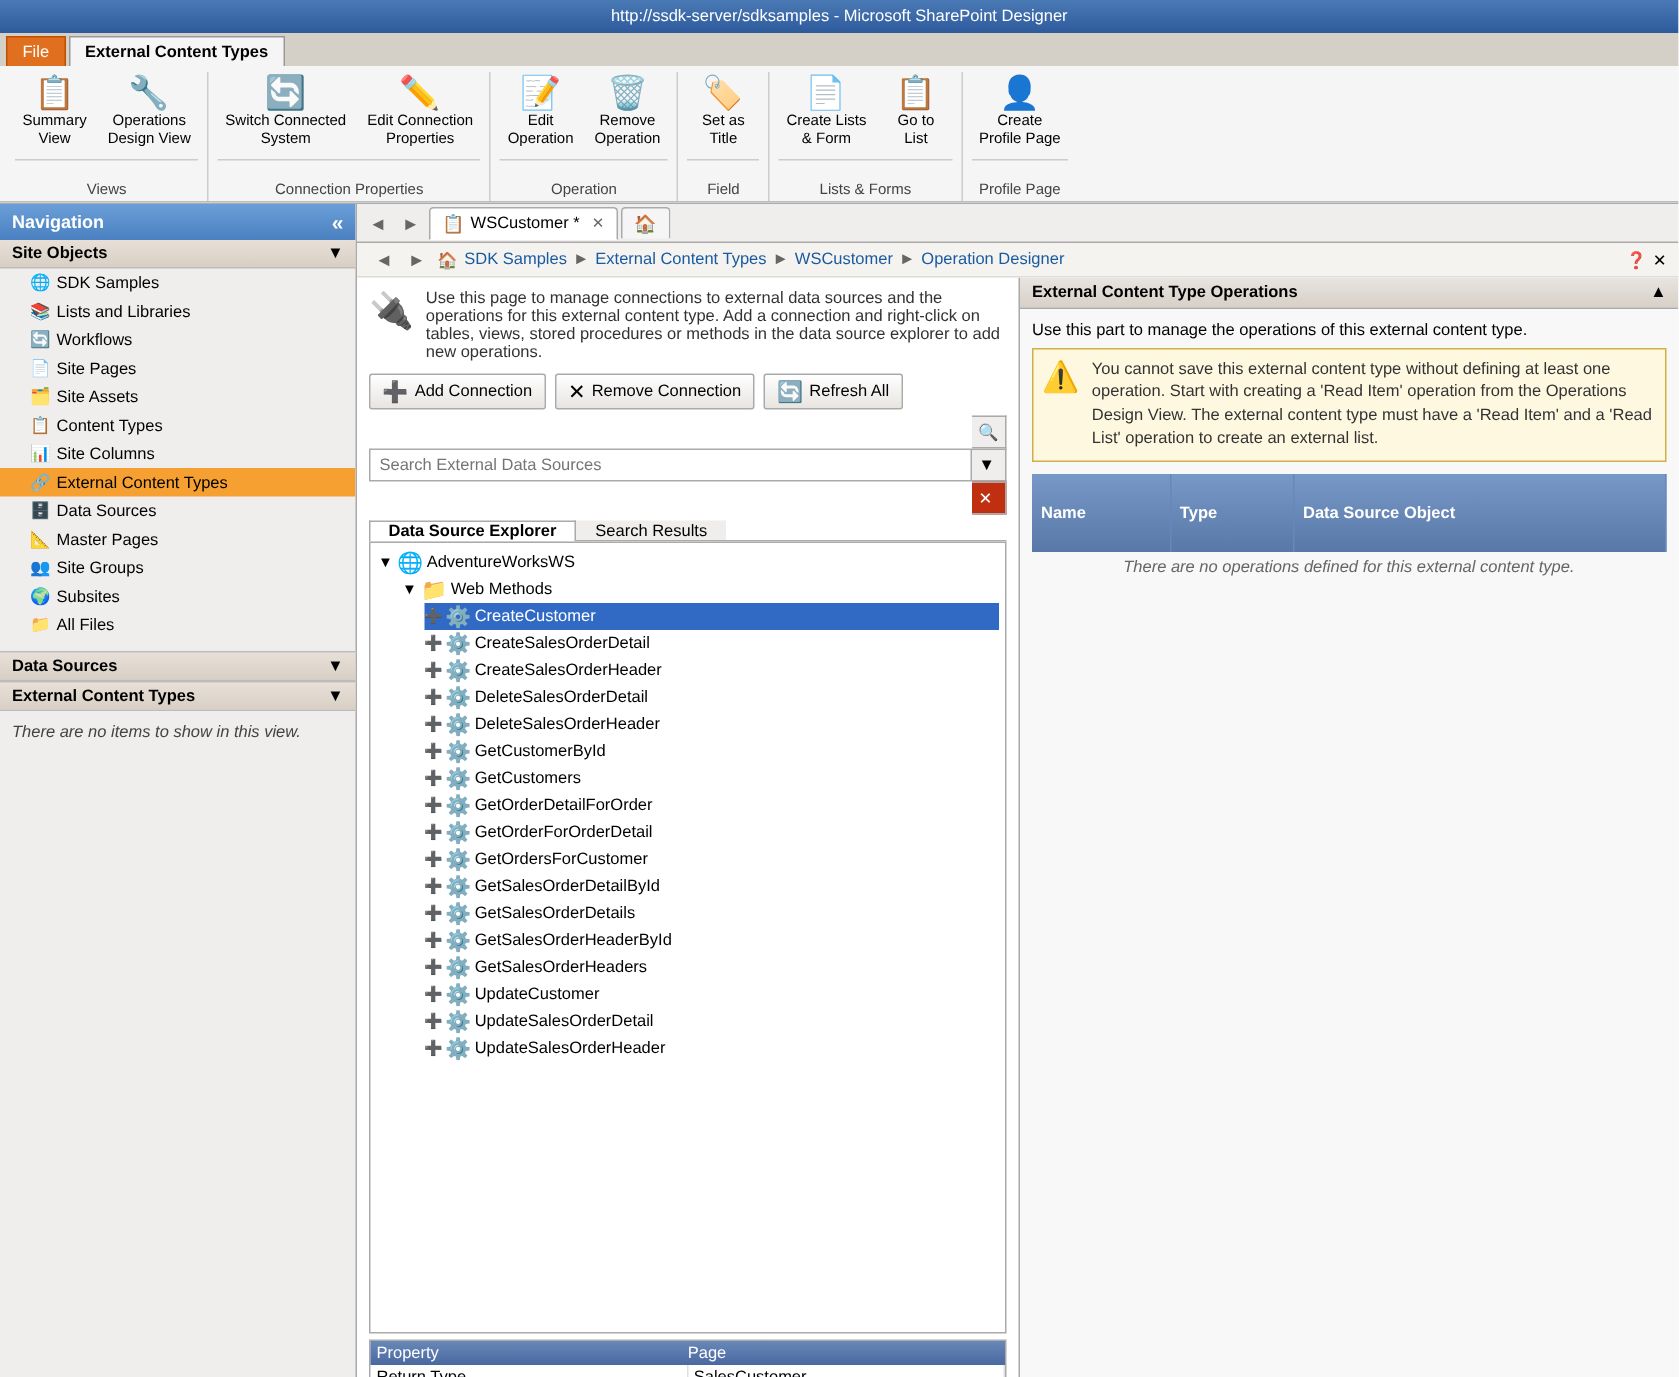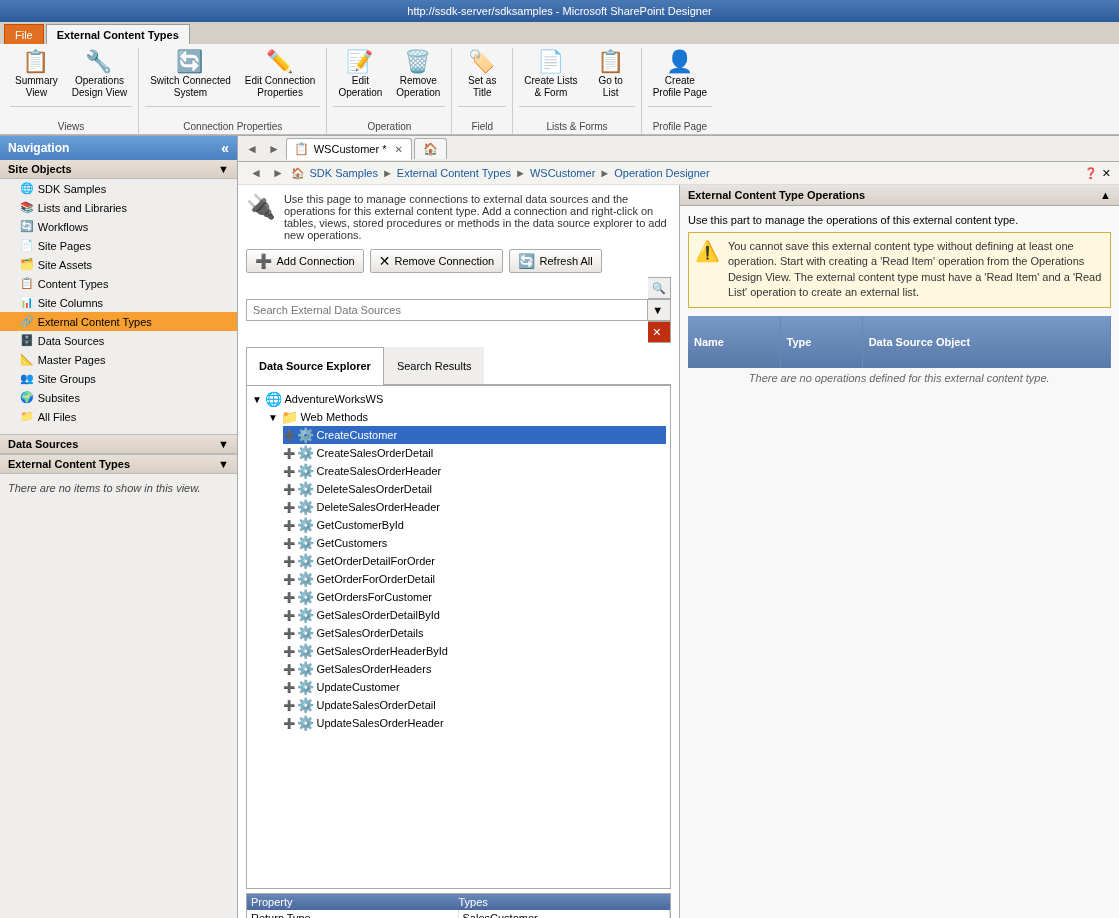--- a/index.html
+++ b/index.html
@@ -49,21 +49,21 @@
     #page-description { font-size: 11px; color: #333; display: flex; gap: 8px; align-items: flex-start; }
     #page-description .desc-icon { font-size: 24px; color: #4a80c0; flex-shrink: 0; }
     #toolbar-row { display: flex; gap: 6px; align-items: center; }
     .action-btn { display: flex; align-items: center; gap: 4px; padding: 3px 8px; background: linear-gradient(to bottom, #fff, #e8e4e0); border: 1px solid #aaa; cursor: pointer; font-size: 11px; border-radius: 2px; }
     .action-btn .btn-icon-sm { font-size: 14px; }
     #search-row { display: flex; align-items: center; }
     #search-input { flex: 1; padding: 2px 6px; border: 1px solid #aaa; font-size: 11px; height: 22px; }
     .search-btn { padding: 2px 4px; border: 1px solid #aaa; border-left: none; cursor: pointer; background: #f0eeec; font-size: 11px; height: 22px; display: flex; align-items: center; }
     .search-btn:last-child { background: #e05020; color: white; }
     #data-tabs { display: flex; border-bottom: 1px solid #aaa; }
-    .data-tab { padding: 12px 12px; cursor: pointer; font-size: 11px; border: 1px solid transparent; border-bottom: none; background: #f0eeec; }
+    .data-tab { padding: 0 12px; cursor: pointer; font-size: 11px; border: 1px solid transparent; border-bottom: none; background: #f0eeec; }
     .data-tab.active { background: #fff; border-color: #aaa; border-bottom-color: #fff; margin-bottom: -1px; font-weight: bold; }
     #data-explorer { border: 1px solid #aaa; flex: 1; overflow: auto; min-height: 300px; padding: 4px; background: #fff; }
     .tree-item { display: flex; align-items: center; gap: 2px; padding: 1px 0; cursor: pointer; }
     .tree-item.selected { background: #316ac5; color: white; }
     .tree-toggle { width: 12px; text-align: center; font-size: 10px; cursor: pointer; }
     .tree-icon { font-size: 14px; }
     .tree-label { font-size: 11px; }
     .tree-children { margin-left: 16px; }
     #property-panel { border: 1px solid #aaa; background: #fff; }
     .prop-header { background: linear-gradient(to bottom, #6888b8, #4a68a0); color: white; display: grid; grid-template-columns: 1fr 1fr; padding: 2px 4px; font-size: 11px; }
@@ -429,21 +429,21 @@
                 <span class="tree-icon">⚙️</span>
                 <span class="tree-label">UpdateSalesOrderHeader</span>
               </div>
             </div>
           </div>
         </div>
 
         <div id="property-panel" style="margin-top: 4px;">
           <div class="prop-header">
             <div>Property</div>
-            <div>Types</div>
+            <div>Page</div>
           </div>
           <div class="prop-row">
             <div class="prop-cell">Return Type</div>
             <div class="prop-cell">SalesCustomer</div>
           </div>
         </div>
 
       </div>
 
       <div id="right-panel">

